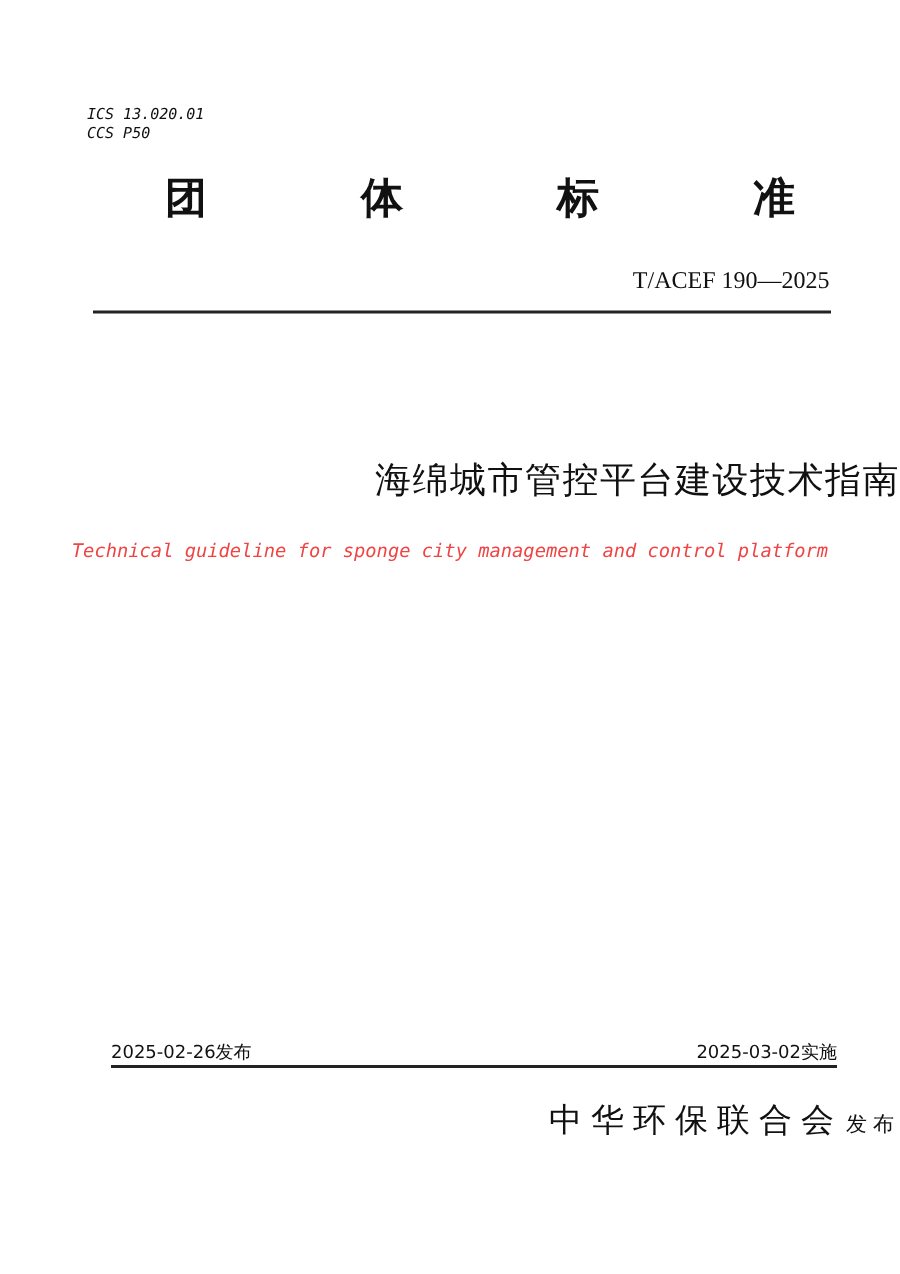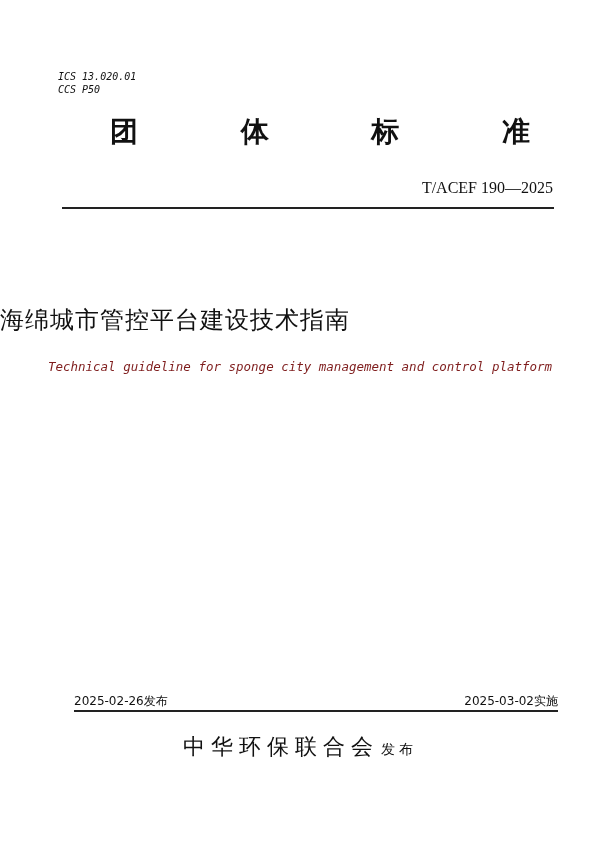--- a/index.html
+++ b/index.html
@@ -5,25 +5,25 @@
   html, body { margin:0; padding:0; background:#ffffff; }
   body { width:600px; height:849px; position:relative; overflow:hidden; color:#111; }
   .abs { position:absolute; }
   .mono { font-family:"DejaVu Sans Mono","Liberation Mono",monospace;font-style:italic; }
   .serif { font-family:"Liberation Serif","DejaVu Serif",serif; }
   .sans { font-family:"DejaVu Sans","Liberation Sans",sans-serif; }
   #ics { left:58px; top:70px; font-size:10px; line-height:13px; }
   #title-row { left:110px; top:113px; width:420px; display:flex; justify-content:space-between; font-size:28px; font-weight:bold; }
   #std-no { right:47px; top:179px; font-size:16px; }
   #rule-top { left:62px; top:207px; width:492px; height:2px; background:#222; }
-  #cn-title { left:0; top:304px; width:600px; text-align:left; font-size:24px; letter-spacing:1px; }
-  #en-title { left:0; top:353px; width:600px; text-align:center; font-size:12.5px; line-height:28px; color:#7f1d1d; }
+  #cn-title { left:0; top:304px; width:600px; text-align:right; font-size:24px; letter-spacing:1px; }
+  #en-title { left:0; top:353px; width:600px; text-align:center; font-size:12.5px; line-height:28px; color:#ef4444; }
   #dates { left:74px; top:693px; width:484px; display:flex; justify-content:space-between; font-size:12px; }
   #rule-bottom { left:74px; top:710px; width:484px; height:2px; background:#222; }
-  #publisher { left:0; top:732px; width:600px; text-align:center; font-size:22px; letter-spacing:6px; }
+  #publisher { left:0; top:732px; width:600px; text-align:right; font-size:22px; letter-spacing:6px; }
   #publisher .suffix { font-size:14px; letter-spacing:4px; margin-left:2px; }
 </style>
 </head>
 <body>
 
 <div id="ics" class="abs mono">
   <div>ICS 13.020.01</div>
   <div>CCS P50</div>
 </div>
 

